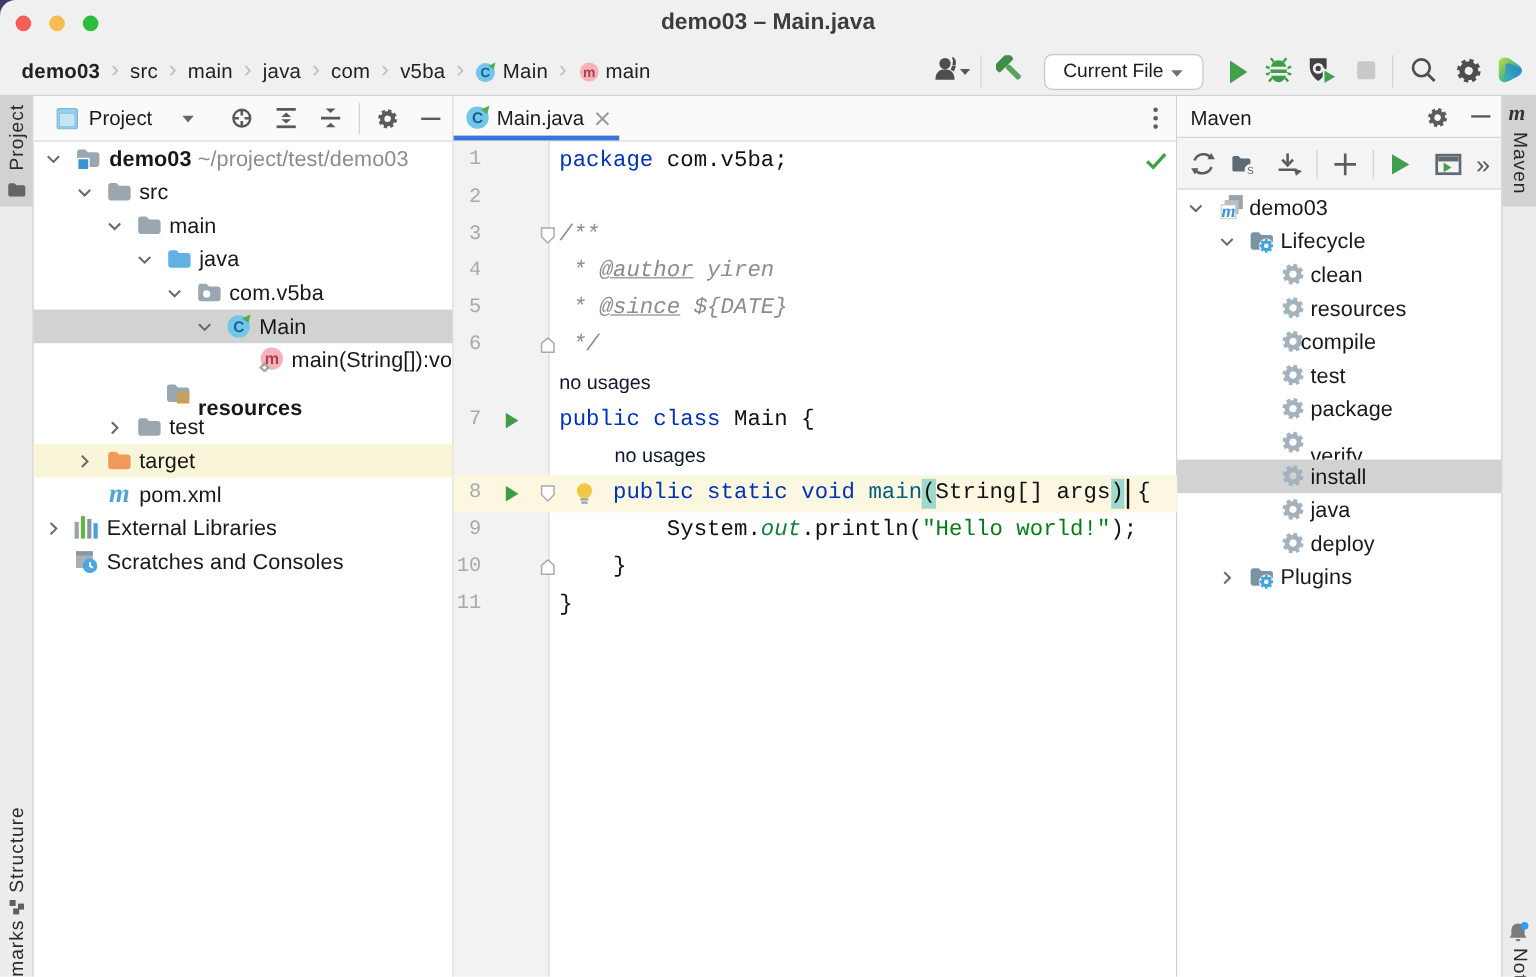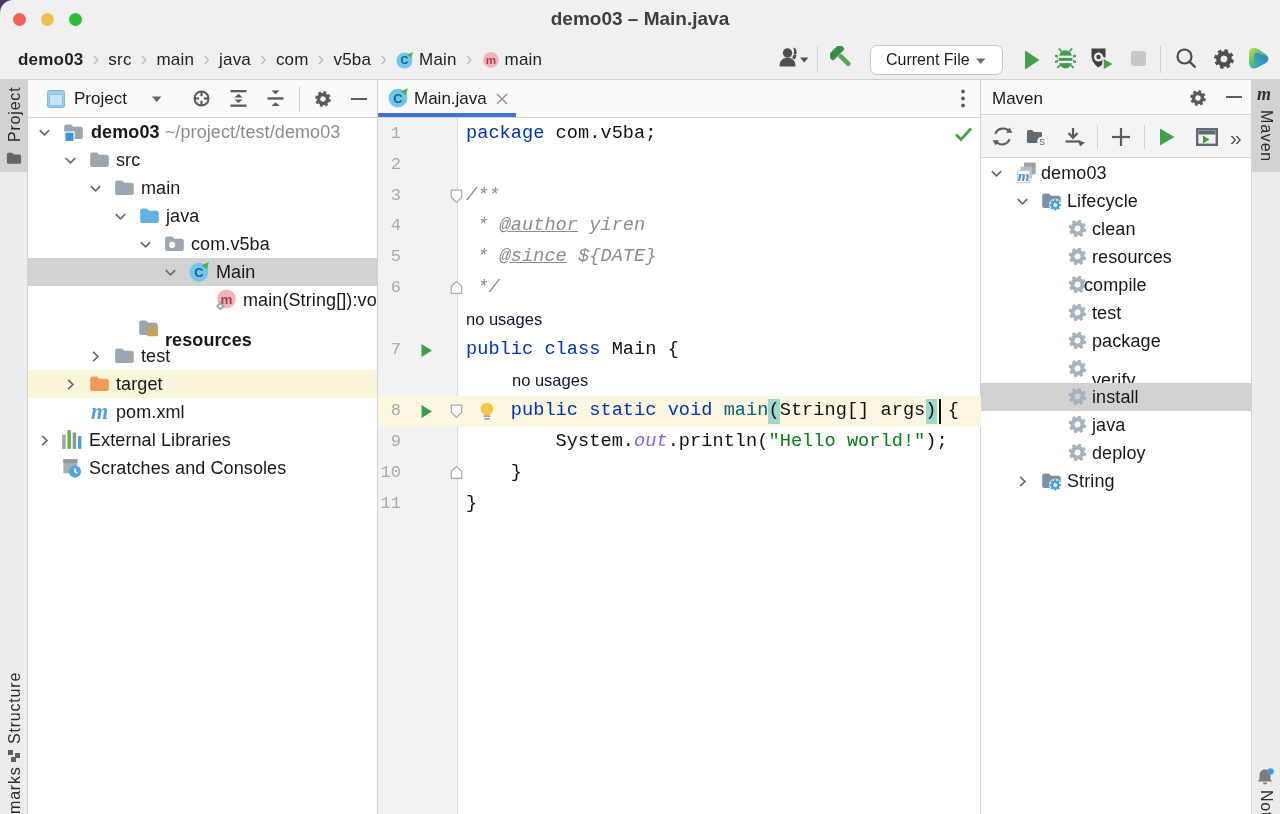--- a/index.html
+++ b/index.html
@@ -5,21 +5,21 @@
 body{width:1280px;height:814px;position:relative;overflow:hidden;background:#fff;
   font-family:"Liberation Sans",sans-serif;color:#1e1e1e;-webkit-font-smoothing:antialiased;}
 .abs{position:absolute;}
 .rowtxt{position:absolute;font-size:18px;line-height:28px;white-space:pre;color:#181818;letter-spacing:0.1px;}
 .codeline{position:absolute;left:466px;font-family:"Liberation Mono",monospace;font-size:18.6px;letter-spacing:0.045px;line-height:30.8px;height:30.8px;white-space:pre;color:#111;}
 .lnum{position:absolute;left:378px;width:23px;text-align:right;font-family:"Liberation Mono",monospace;font-size:17px;letter-spacing:0px;color:#a9a9a9;line-height:30.8px;height:30.8px;}
 .kw{color:#0033b3;}
 .cmt{color:#8c8c8c;font-style:italic;}
 .cmtu{color:#8c8c8c;font-style:italic;text-decoration:underline;}
 .str{color:#067d17;}
-.fld{color:#8b5cf6;font-style:italic;text-align:center;}
+.fld{color:#15803d;font-style:italic;text-align:center;}
 .mtd{color:#00627a;}
 .inlay{position:absolute;font-size:16.5px;color:#0f172a;line-height:30.8px;height:30.8px;}
 .bsep{color:#bdbdbd;margin:0 9px;font-size:20px;font-weight:normal;position:relative;top:-1.5px;}
 #crumbs>span{letter-spacing:0.2px;}
 </style></head>
 <body>
 
 <div class="abs" style="left:0;top:0;width:1280px;height:79px;background:#f1f0f0;border-bottom:1px solid #d1d1d1;"></div>
 <div class="abs" style="left:0;top:0;width:13px;height:13px;background:#3c3c66;"></div>
 <div class="abs" style="left:0;top:0;width:16px;height:16px;background:#f1f0f0;border-top-left-radius:13px;"></div>
@@ -488,21 +488,21 @@
 <svg class="abs" style="left:1016px;top:475px;" width="13" height="13" viewBox="0 0 13 13">
       <path d="M4.2,1.8 L8.9,6.5 L4.2,11.2" fill="none" stroke="#686868" stroke-width="1.7"></path>
     </svg>
 <svg class="abs" style="left:1041px;top:470px;" width="21" height="21" viewBox="0 0 18 18">
       <path d="M1,5 C1,3.9 1.9,3 3,3 L6.8,3 L8.8,5 L15,5 C16.1,5 17,5.9 17,7 L17,13.5 C17,14.6 16.1,15.5 15,15.5 L3,15.5 C1.9,15.5 1,14.6 1,13.5 Z" fill="#7d93a3"></path>
       <g transform="translate(12.2,12.8) scale(0.62)">
         <circle cx="0" cy="0" r="8.6" fill="#fff" opacity="0.9"></circle>
         <path d="M7.85,-1.56 L7.85,1.56 L6.15,1.35 L5.31,3.39 L6.65,4.44 L4.44,6.65 L3.39,5.31 L1.35,6.15 L1.56,7.85 L-1.56,7.85 L-1.35,6.15 L-3.39,5.31 L-4.44,6.65 L-6.65,4.44 L-5.31,3.39 L-6.15,1.35 L-7.85,1.56 L-7.85,-1.56 L-6.15,-1.35 L-5.31,-3.39 L-6.65,-4.44 L-4.44,-6.65 L-3.39,-5.31 L-1.35,-6.15 L-1.56,-7.85 L1.56,-7.85 L1.35,-6.15 L3.39,-5.31 L4.44,-6.65 L6.65,-4.44 L5.31,-3.39 L6.15,-1.35 Z M2.70,0 A2.70,2.70 0 1 0 -2.70,0 A2.70,2.70 0 1 0 2.70,0 Z" fill="#44a2dc" fill-rule="evenodd"></path>
       </g>
     </svg>
-<div class="rowtxt" style="left:1067px;top:467px;font-weight:normal;">String</div>
+<div class="rowtxt" style="left:1067px;top:467px;font-weight:normal;">Plugins</div>
 </div>
 
 <div class="abs" style="left:1251px;top:80px;width:29px;height:734px;background:#ececec;border-left:1px solid #d1d1d1;"></div>
 <div class="abs" style="left:1252px;top:80px;width:28px;height:92px;background:#d2d2d2;"></div>
 <div class="abs" style="left:1257px;top:84px;font-family:'Liberation Serif',serif;font-style:italic;font-weight:bold;font-size:18px;color:#333;">m</div>
 <div class="abs" style="left:1275px;top:110px;transform:rotate(90deg);transform-origin:0 0;font-size:16px;letter-spacing:0.8px;color:#2b2b2b;white-space:nowrap;">Maven</div>
 <svg class="abs" style="left:1256px;top:767px;" width="19" height="19" viewBox="0 0 19 19">
     <path d="M9,2.5 C12.5,2.5 14.5,5 14.5,8.5 L14.5,12 L16,14.5 L2,14.5 L3.5,12 L3.5,8.5 C3.5,5 5.5,2.5 9,2.5 Z" fill="#7b7b7b"></path>
     <path d="M7,15.5 a2,2 0 0 0 4,0" fill="#7b7b7b"></path>
     <circle cx="14.5" cy="4.5" r="3.2" fill="#3d9ae2"></circle>

